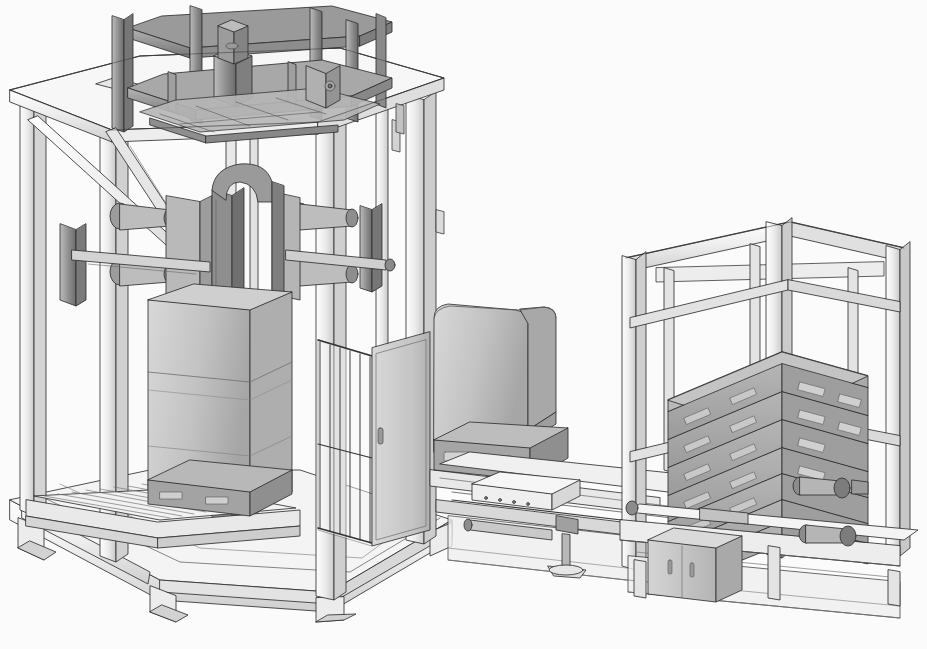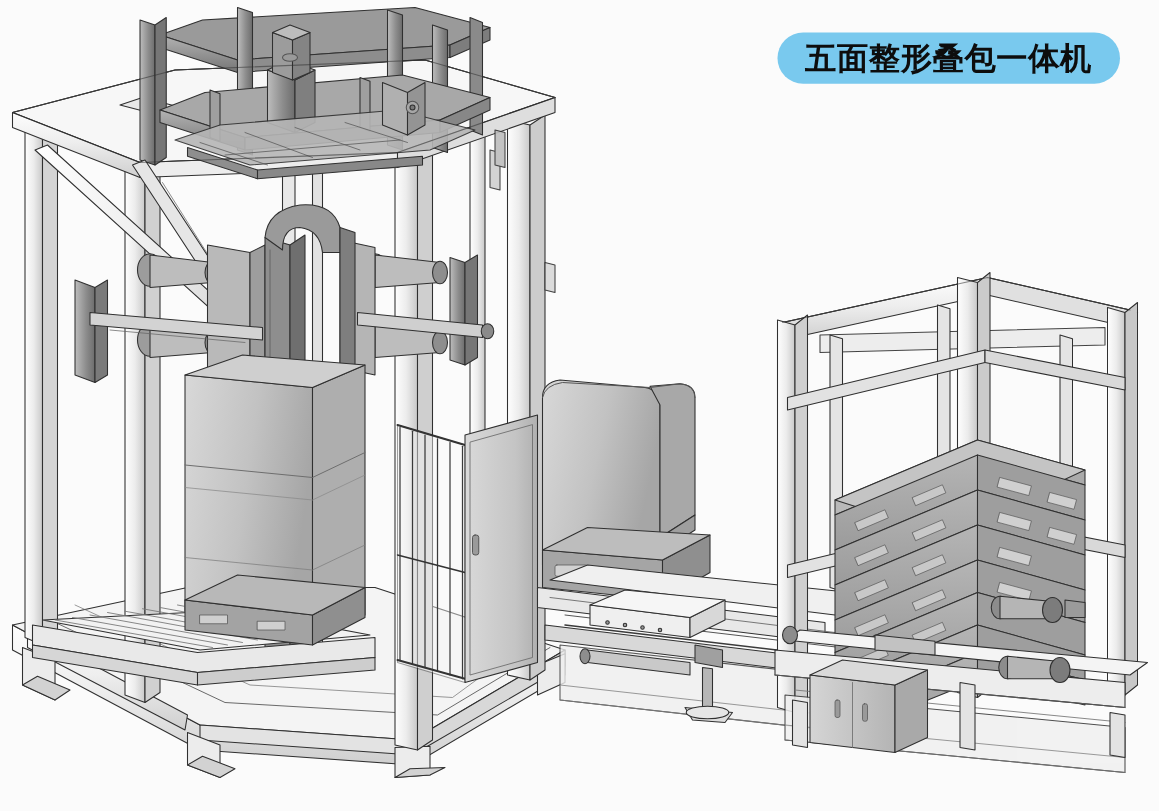--- a/index.html
+++ b/index.html
@@ -448,17 +448,14 @@
       </g>
 
       <g stroke="#2f2f2f" stroke-width="0.9" fill="none" opacity="0.55">
         <path d="M10 90 L140 56 L340 48 L444 78 L318 122 L112 130 Z"></path>
         <path d="M626 258 L790 222 L904 248"></path>
       </g>
 
     </g>
   </svg>
 
-  <div class="badge" style="background: rgb(121, 201, 238);">
-    <span class="badge-text" style="color: rgb(13, 13, 13);">五面整形叠包一体机</span>
-  </div>
 
 </div>
 
 </body></html>

